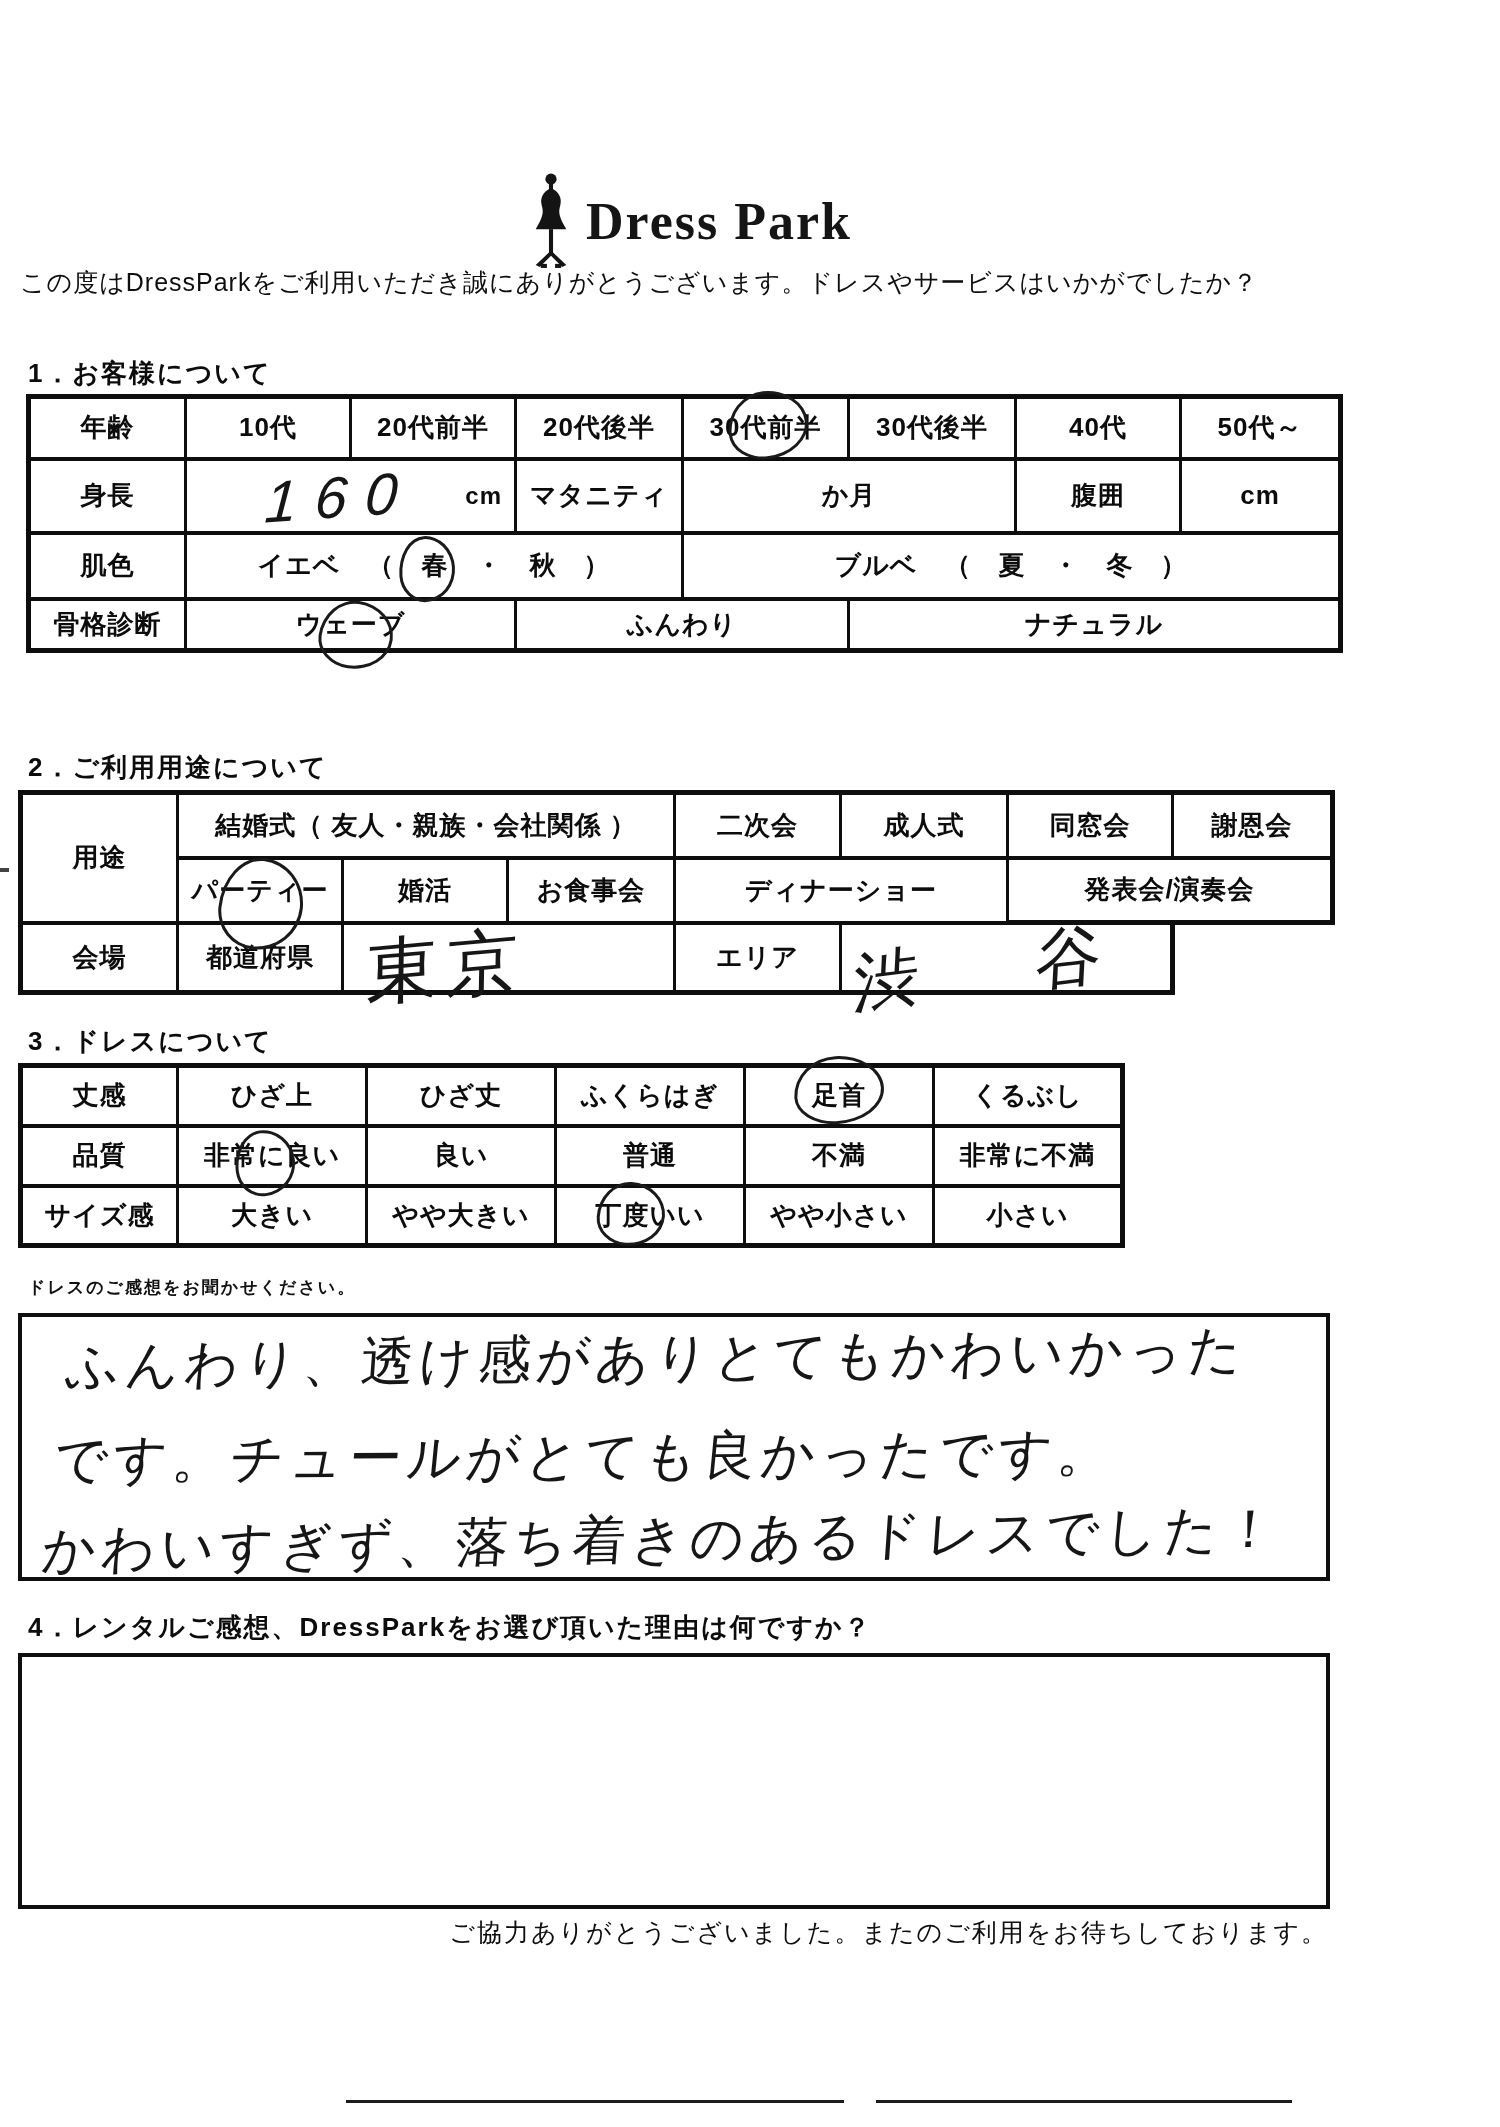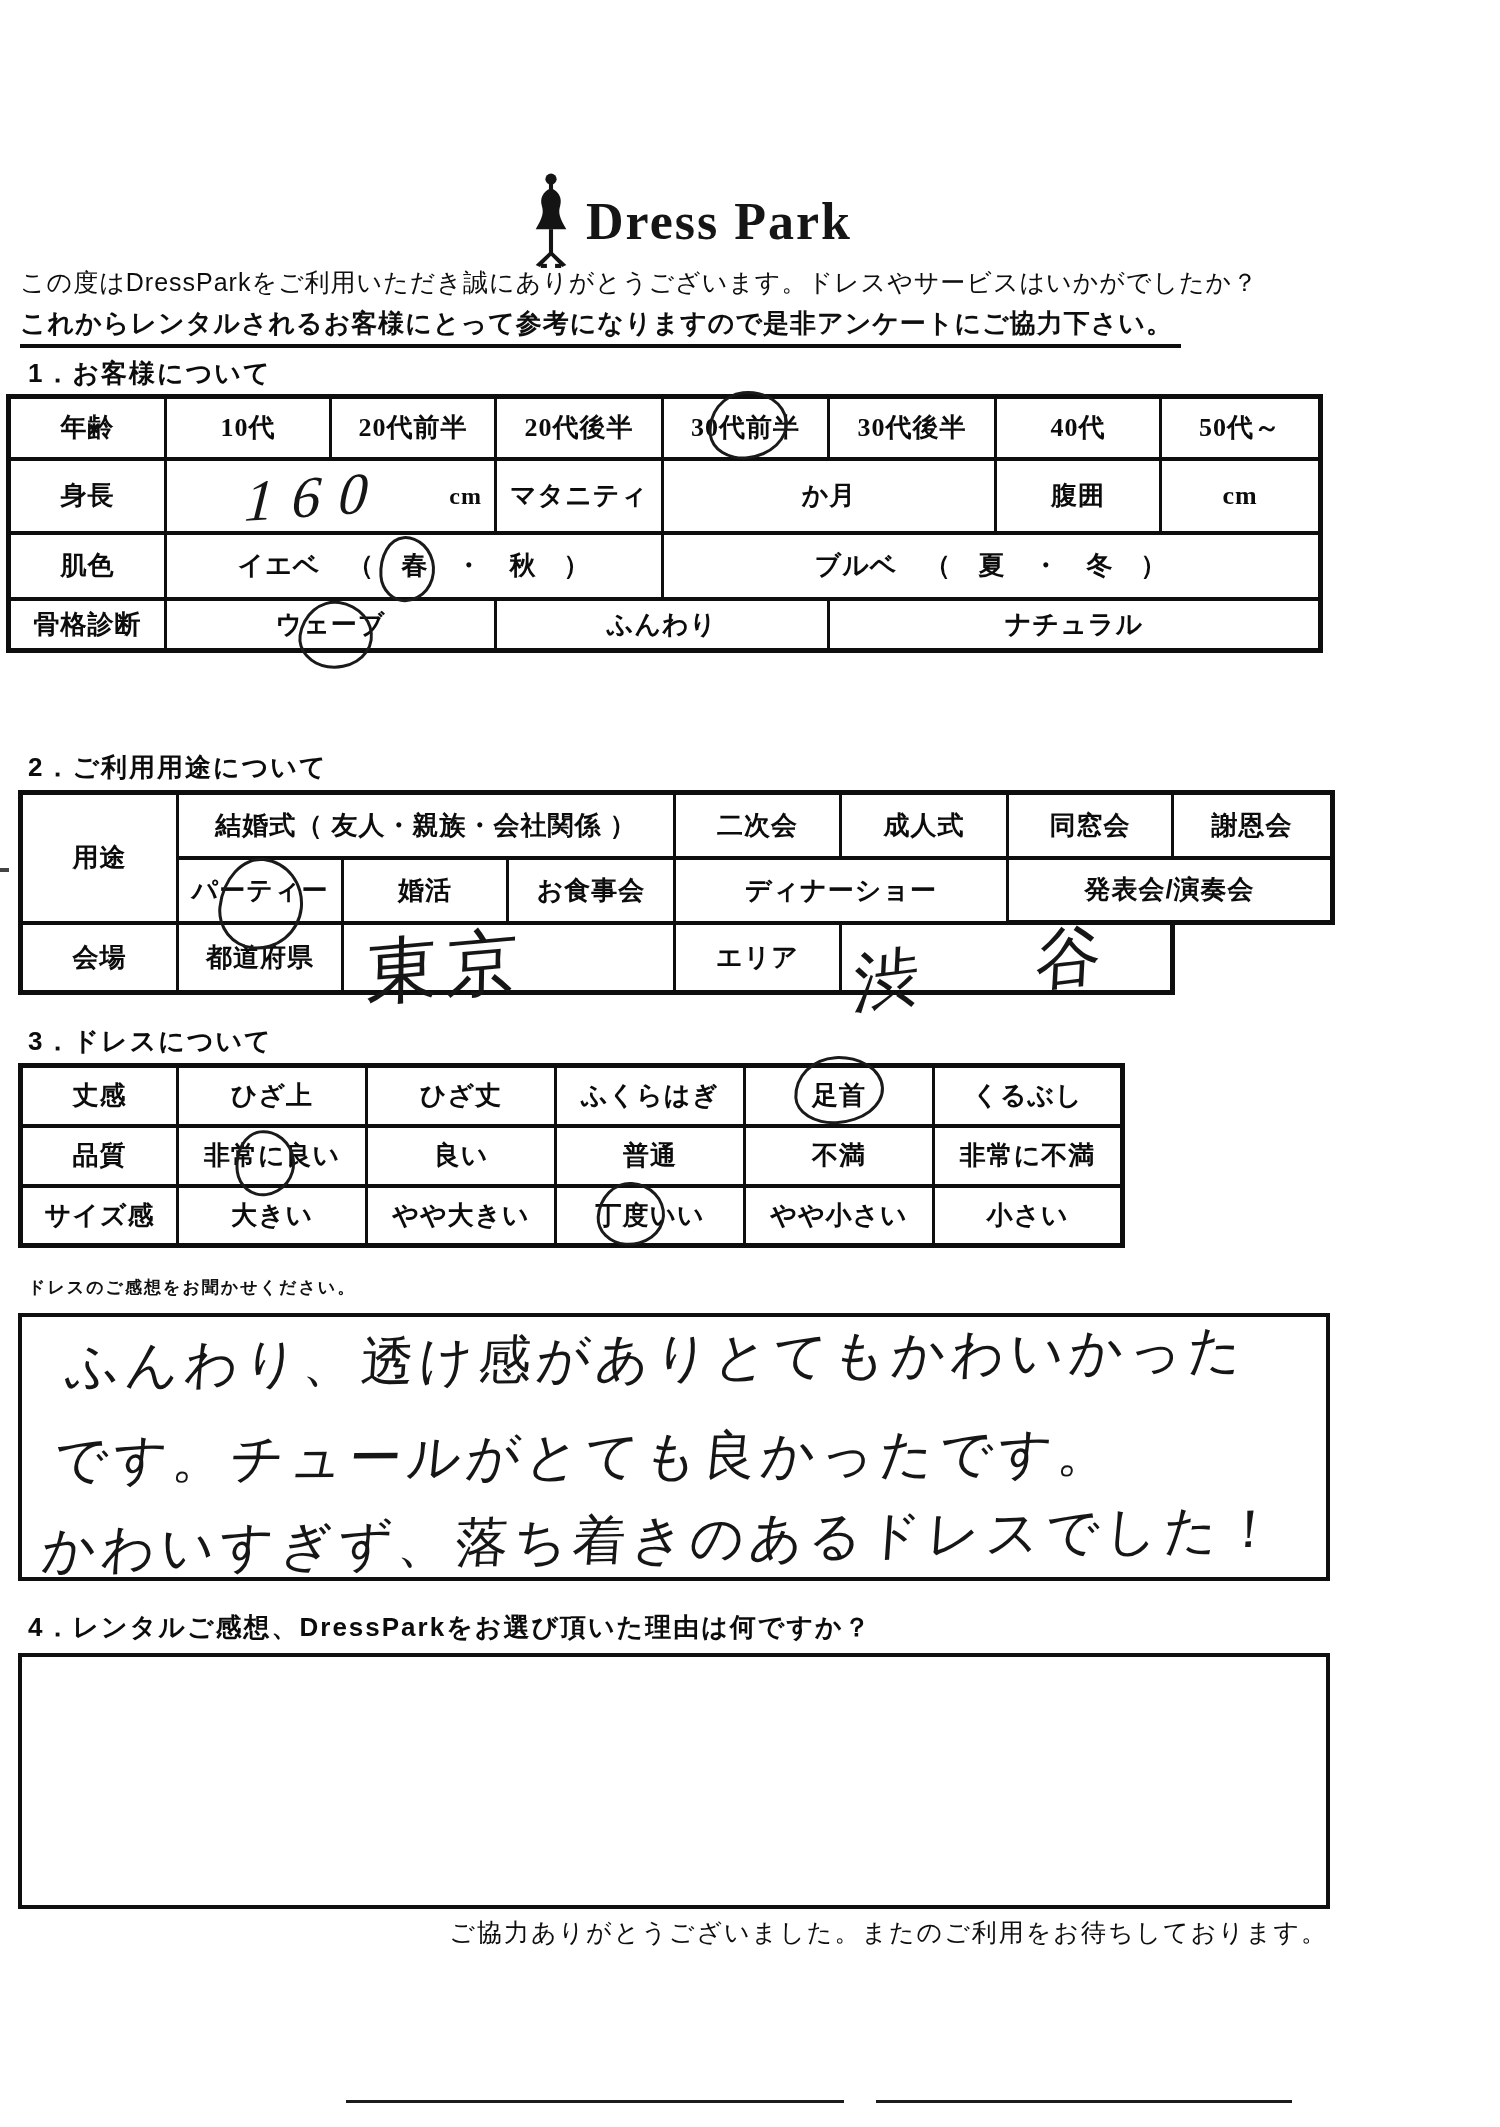--- a/index.html
+++ b/index.html
@@ -68,24 +68,23 @@
         <rect x="20" y="56" width="4" height="24"></rect>
         <path d="M22 77 L7 91 L11 93 L22 82 L33 93 L37 91 Z"></path>
         <rect x="12" y="90" width="6" height="4"></rect>
           <rect x="26" y="90" width="6" height="4"></rect>
       </svg>
     </span>
     <span class="brand">Dress Park</span>
   </div>
 
   <div class="intro1">この度はDressParkをご利用いただき誠にありがとうございます。ドレスやサービスはいかがでしたか？</div>
-  <div class="intro2">これからレンタルされるお客様にとって参考になりますので是非アンケートにご協力下さい。</div>
 
   <div class="sec-h" style="top:356px">1．お客様について</div>
-  <table class="frm bordered" id="t1" style="left:6px; top:394px; width:1312px;font-family:Liberation Serif, serif;">
+  <table class="frm bordered" id="t1" style="left:26px; top:394px; width:1312px;">
     <colgroup>
         <col style="width:157px">
         <col style="width:165px">
         <col style="width:165px">
         <col style="width:167px">
         <col style="width:166px">
         <col style="width:167px">
         <col style="width:165px">
         <col style="width:160px">
       </colgroup>

